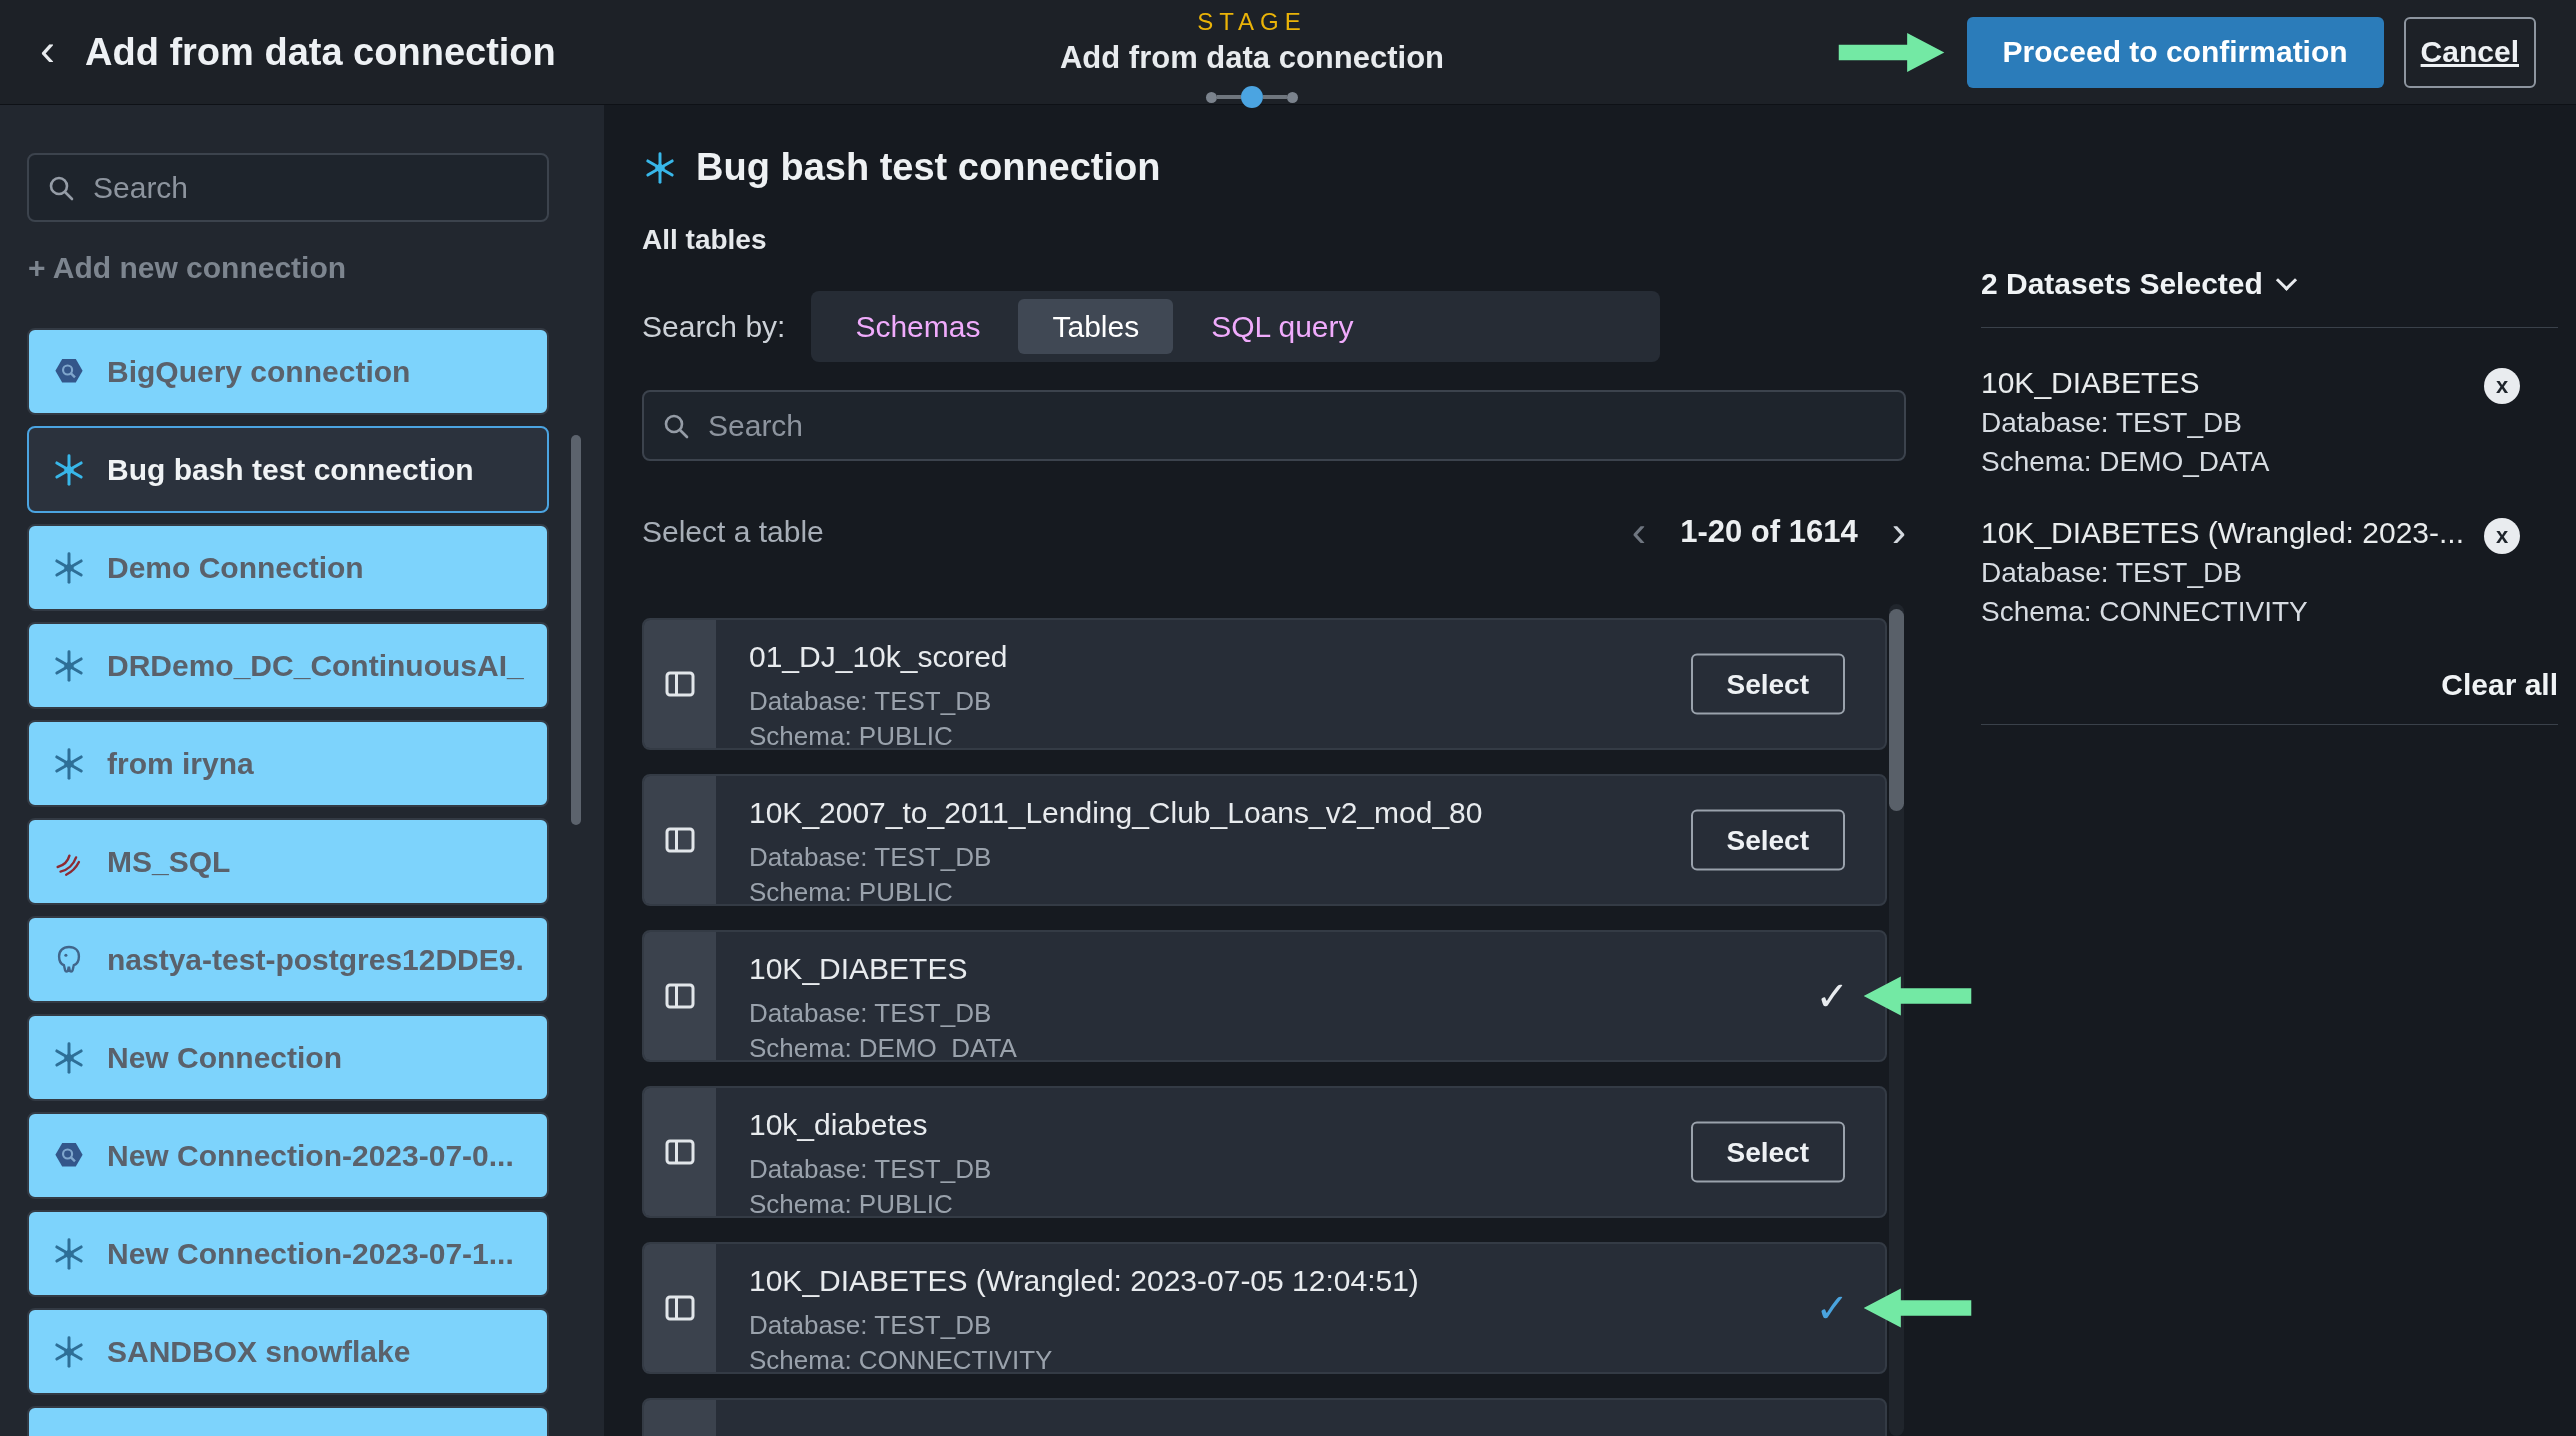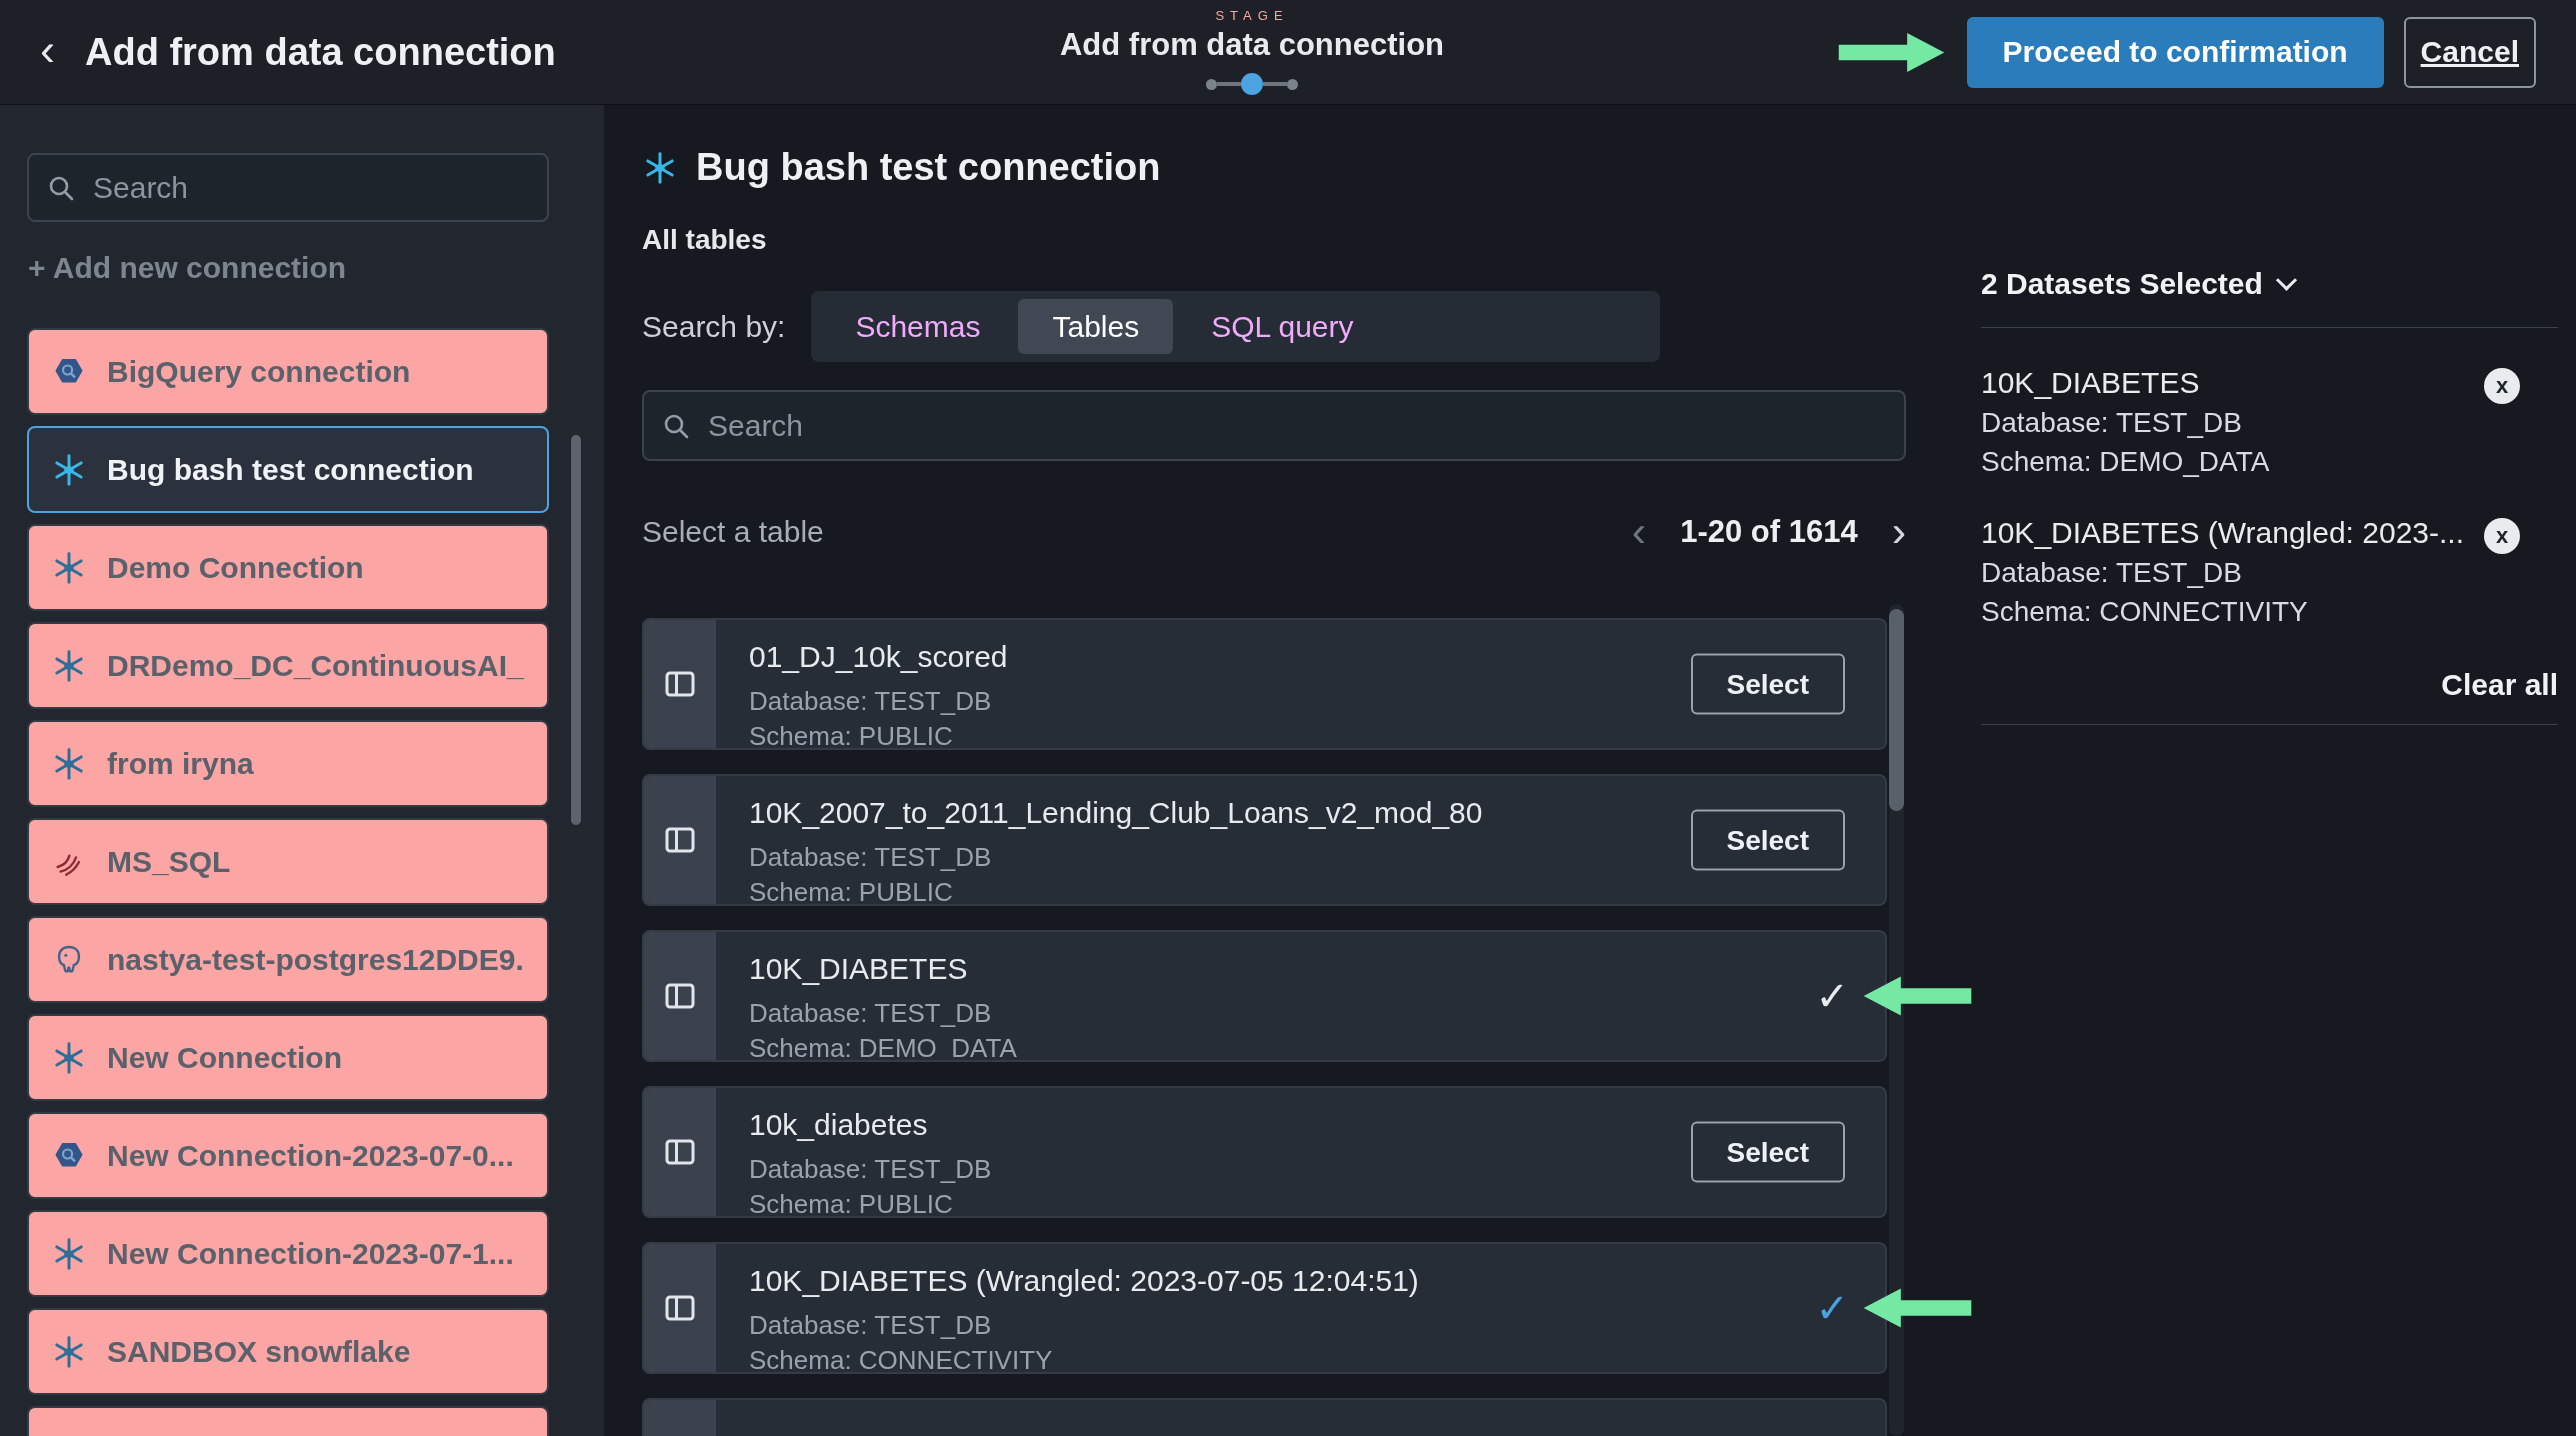--- a/index.html
+++ b/index.html
@@ -5,21 +5,21 @@
   html,body{margin:0;padding:0;width:2576px;height:1436px;overflow:hidden;
     background:#161a20;font-family:"Liberation Sans",sans-serif;}
   *{box-sizing:border-box;}
 
   
   .topbar{position:absolute;left:0;top:0;width:2576px;height:105px;background:#1d2127;
     border-bottom:1px solid #0e1116;display:flex;align-items:center;padding:0 40px;z-index:20;}
   .back{font-size:45px;color:#e8ebee;line-height:1;margin:-6px 30px 0 0;cursor:pointer;}
   .tb-title{font-size:38px;font-weight:700;color:#eef1f4;}
   .stage{position:absolute;left:1252px;top:8px;transform:translateX(-50%);text-align:center;}
-  .stage-label{font-size:13px;letter-spacing:6px;color:#fca5a5;}
+  .stage-label{font-size:24px;letter-spacing:6px;color:#eab308;}
   .stage-title{font-size:31px;font-weight:700;color:#e8ebee;margin-top:4px;white-space:nowrap;}
   .stepper{display:flex;align-items:center;justify-content:center;margin-top:10px;}
   .dot{width:11px;height:11px;border-radius:50%;background:#7b838d;}
   .dot.active{width:22px;height:22px;background:#4ba4e1;}
   .step-line{width:24px;height:4px;background:#6f767e;}
   .tb-right{margin-left:auto;display:flex;align-items:center;gap:20px;}
   .btn{border:none;border-radius:6px;font-family:inherit;font-size:30px;font-weight:700;
     height:71px;display:flex;align-items:center;cursor:pointer;}
   .btn-primary{background:#2b7cba;color:#ffffff;padding:0 36px;}
   .btn-ghost{background:transparent;color:#eef1f4;border:2px solid #8d959f;padding:0 15px;text-decoration:underline;}
@@ -27,21 +27,21 @@
   
   .sidebar{position:absolute;left:0;top:105px;width:604px;bottom:0;background:#22272f;}
   .searchbox{position:absolute;display:flex;align-items:center;gap:16px;padding:0 18px;
     background:#1e242c;border:2px solid #3c434d;border-radius:8px;}
   .sb-search{left:27px;top:48px;width:522px;height:69px;}
   .searchbox input{flex:1;background:transparent;border:none;outline:none;
     font-family:inherit;font-size:30px;color:#d7dce2;}
   .searchbox input::placeholder{color:#8d949e;}
   .add-new{position:absolute;left:28px;top:146px;font-size:30px;font-weight:700;color:#7d858f;cursor:pointer;}
   .conn-list{position:absolute;left:27px;top:223px;width:522px;}
-  .conn-card{height:87px;margin-bottom:11px;border-radius:8px;background:#fca5a5;
+  .conn-card{height:87px;margin-bottom:11px;border-radius:8px;background:#7dd3fc;
     border:2px solid #333a44;display:flex;align-items:center;padding:0 22px;gap:20px;cursor:pointer;}
   .conn-card .conn-name{font-size:30px;font-weight:700;color:#5a616b;white-space:nowrap;
     overflow:hidden;max-width:425px;}
   .conn-card.selected{background:#2b323d;border-color:#4ba4e1;}
   .conn-card.selected .conn-name{color:#f0f3f5;}
   .conn-card.partial{visibility:visible;}
   .conn-icon{width:36px;height:36px;flex:0 0 36px;display:flex;align-items:center;justify-content:center;}
   .side-scroll{position:absolute;left:571px;top:330px;width:10px;height:390px;
     background:#5c636d;border-radius:5px;}
 

